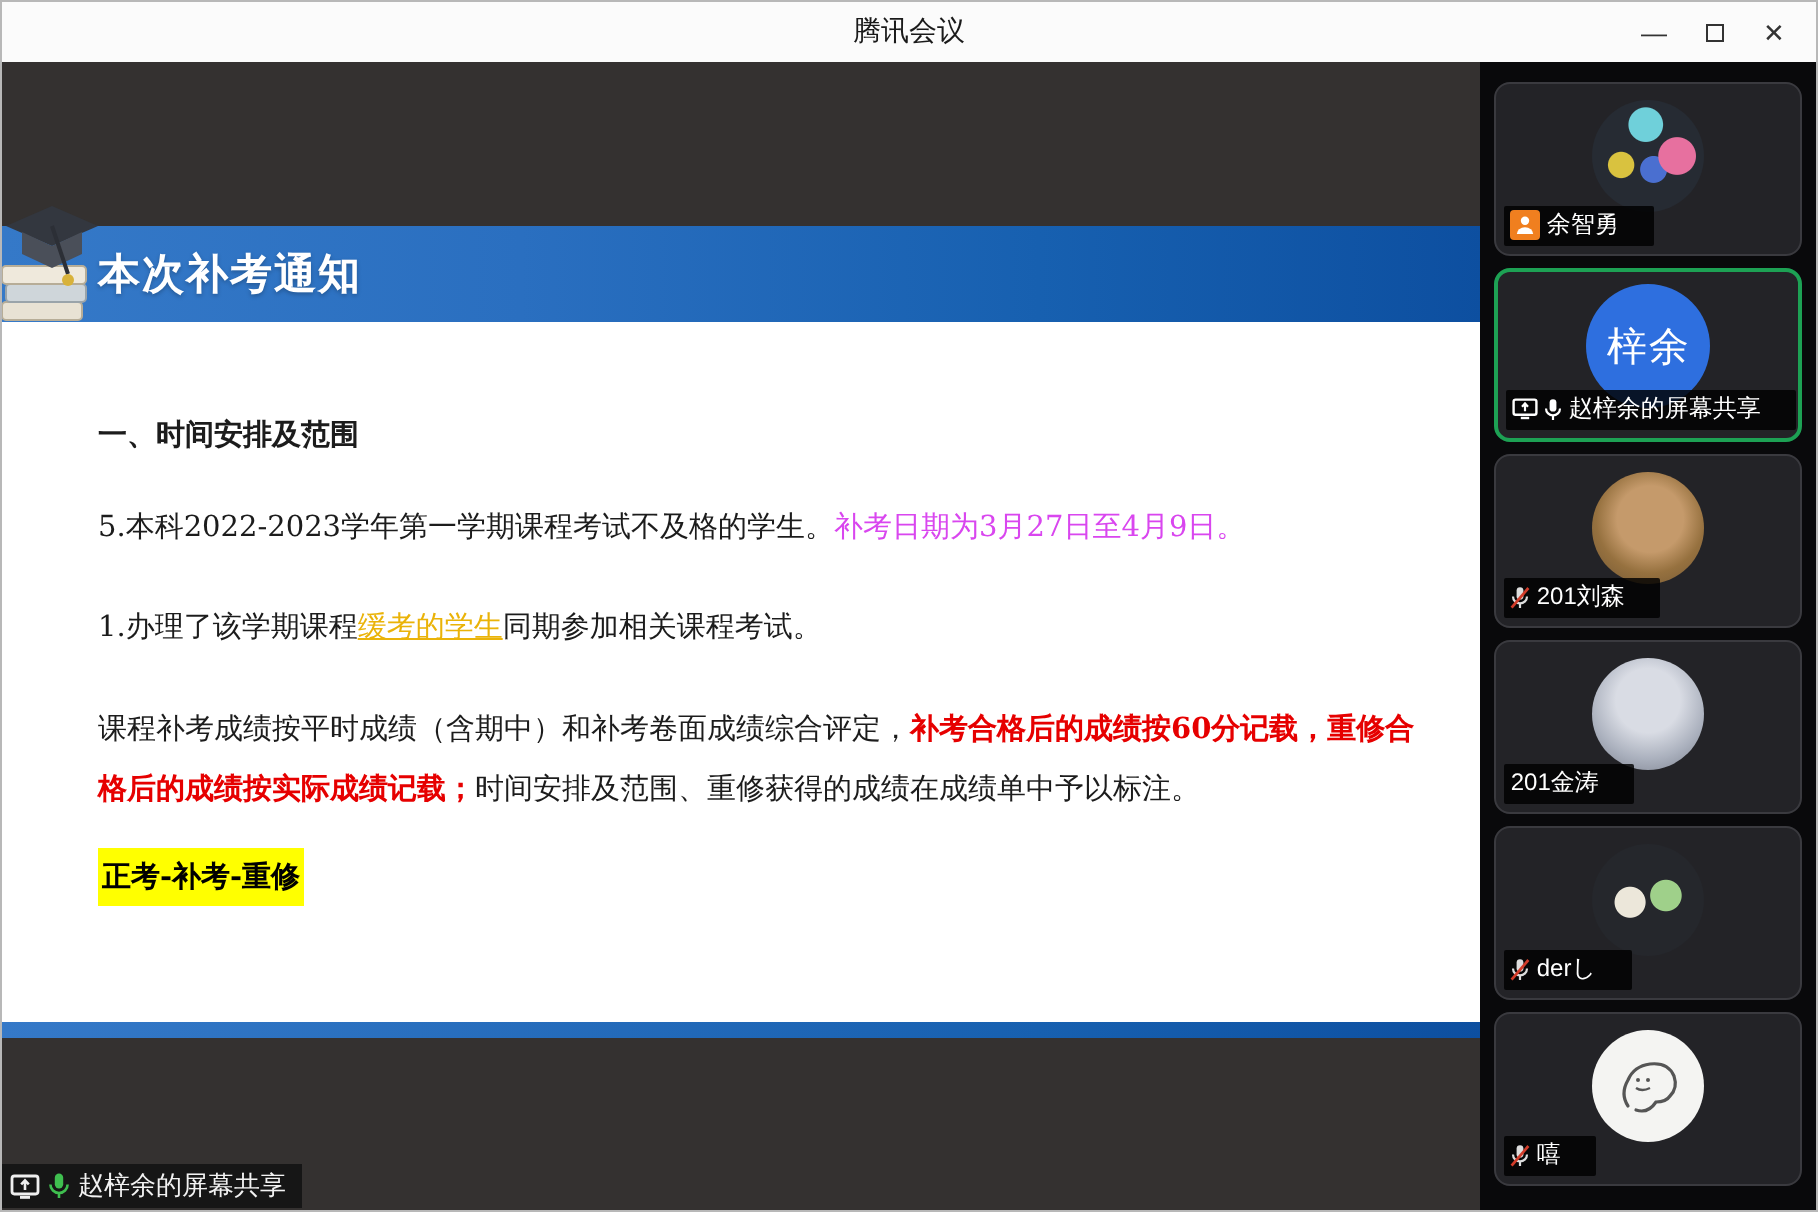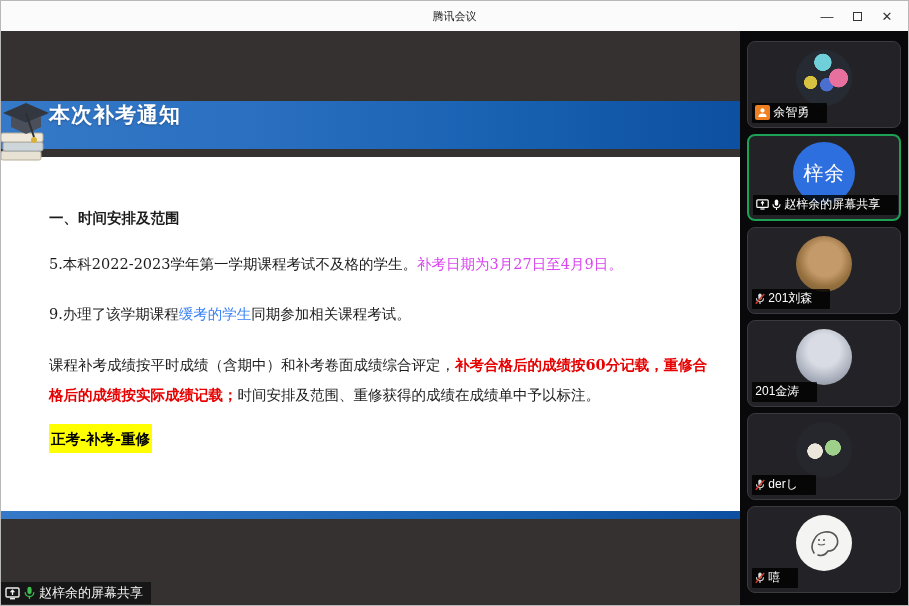--- a/index.html
+++ b/index.html
@@ -10,21 +10,21 @@
     position:relative; width:909px; height:606px; margin:0 auto;
     background:#000; border:1px solid #b8b8b8; box-shadow:0 2px 10px rgba(0,0,0,.35);
     overflow:hidden;
   }
 
   
   .titlebar {
     position:relative; height:30px; background:#fbfbfb;
     display:flex; align-items:center; justify-content:center;
   }
-  .titlebar .title { font-size:11px; color:#1a1a1a; }
+  .titlebar .title { font-size:14px; color:#1a1a1a; }
   .win-controls {
     position:absolute; right:6px; top:0; height:30px;
     display:flex; align-items:center;
   }
   .win-btn {
     width:30px; height:30px; display:flex; align-items:center; justify-content:center;
     color:#333; font-size:13px; cursor:default;
   }
   .maximize-box { width:9px; height:9px; border:1.2px solid #333; }
 
@@ -32,23 +32,23 @@
   .content { display:flex; height:576px; }
 
   
   .main {
     position:relative; width:741px; height:576px; background:#343130; overflow:hidden;
   }
   .slide-white {
     position:absolute; left:0; top:126px; width:741px; height:354px; background:#ffffff;
   }
   .banner {
-    position:absolute; left:0; top:70px; width:741px; height:48px;
+    position:absolute; left:0; top:82px; width:741px; height:48px;
     background:linear-gradient(90deg,#3579c8 0%,#2a6fc0 35%,#1760b0 70%,#0d4fa0 100%);
-    display:flex; 
+    display:flex; align-items:center;
   }
   .banner-title {
     margin-left:48px; color:#ffffff; font-size:21px; font-weight:bold;
     letter-spacing:1px; text-shadow:0 1px 2px rgba(0,0,0,.25);
   }
   .bottom-bar {
     position:absolute; left:0; top:480px; width:741px; height:8px;
     background:linear-gradient(90deg,#3579c8 0%,#1760b0 70%,#0d4fa0 100%);
   }
   .grad-cap { position:absolute; left:0; top:66px; width:50px; height:78px; z-index:3; }
@@ -57,21 +57,21 @@
   .slide-body {
     position:absolute; left:0; top:126px; width:741px; height:354px;
     padding:46px 26px 2px 48px;
     font-family:"DejaVu Serif","Liberation Serif",serif;
     font-size:14.5px; color:#1c1c1c; line-height:29px;
   }
   .slide-heading { font-weight:bold; margin-bottom:18px; }
   .para { margin-bottom:21px; }
   .red  { color:#d946ef; }
   .red-bold { color:#e60000; font-weight:bold; }
-  .red-underline { color:#3b82f6; }
+  .red-underline { color:#eab308; text-decoration:underline; }
   .hl {
     display:inline-block; margin-top:14px; background:#ffff00;
     color:#000000; font-weight:bold; padding:0 2px;
   }
 
   
   .share-pill {
     position:absolute; left:0; top:551px; height:22px;
     background:#161616; display:flex; align-items:center; gap:4px;
     padding:0 8px 0 4px; z-index:4;
@@ -164,21 +164,21 @@
         <rect x="0" y="36" width="42" height="9" rx="2" fill="#efe9dc" stroke="#b7ad97" stroke-width="1"></rect>
         <polygon points="2,16 25,6 48,16 25,26" fill="#33373f"></polygon>
         <polygon points="10,19 25,26 40,19 40,30 25,37 10,30" fill="#4a4f59"></polygon>
         <line x1="25" y1="16" x2="33" y2="40" stroke="#2c2f36" stroke-width="2"></line>
         <circle cx="33" cy="43" r="3" fill="#d8b23a"></circle>
       </svg>
 
       <div class="slide-body">
         <div class="slide-heading">一、时间安排及范围</div>
         <div class="para"><span>5.本科2022-2023学年第一学期课程考试不及格的学生。</span><span class="red">补考日期为3月27日至4月9日。</span></div>
-        <div class="para"><span>9.办理了该学期课程</span><span class="red-underline">缓考的学生</span><span>同期参加相关课程考试。</span></div>
+        <div class="para"><span>1.办理了该学期课程</span><span class="red-underline">缓考的学生</span><span>同期参加相关课程考试。</span></div>
         <div class="para" style="margin-bottom:0;"><span>课程补考成绩按平时成绩（含期中）和补考卷面成绩综合评定，</span><span class="red-bold">补考合格后的成绩按60分记载，重修合格后的成绩按实际成绩记载；</span><span>时间安排及范围、重修获得的成绩在成绩单中予以标注。</span></div>
         <span class="hl">正考-补考-重修</span>
       </div>
 
       <div class="bottom-bar"></div>
 
       <div class="share-pill">
         <span class="icon">
           <svg width="15" height="13" viewBox="0 0 15 13">
               <rect x="1" y="1" width="13" height="9" rx="1.2" fill="none" stroke="#efefef" stroke-width="1.4"></rect>

